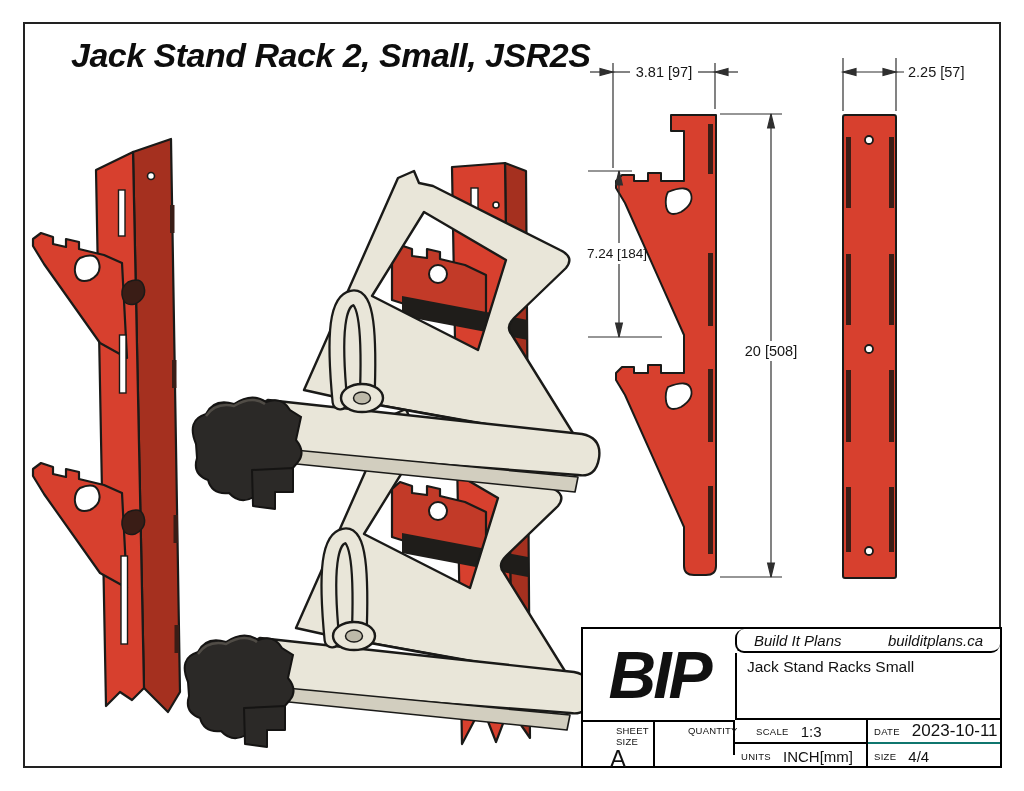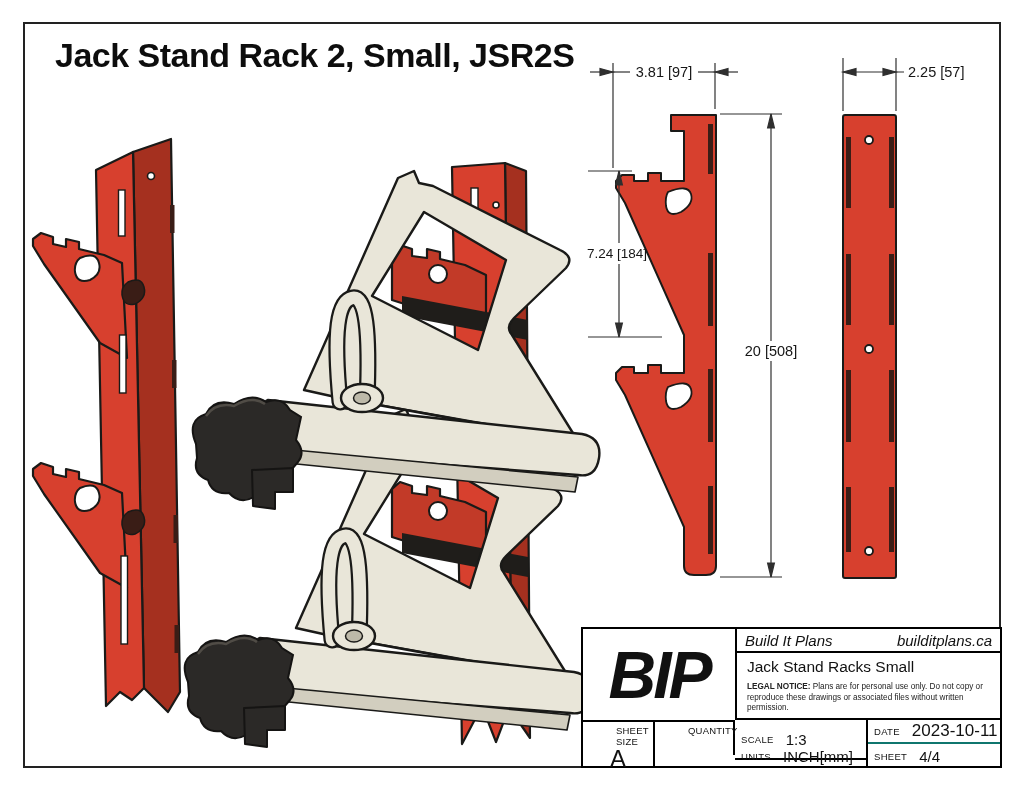--- a/index.html
+++ b/index.html
@@ -1,40 +1,40 @@
 <!DOCTYPE html>
 <html><head>
 <meta charset="utf-8">
 <style>
   html,body{margin:0;padding:0;background:#fff;}
   .sheet{position:relative;width:1024px;height:791px;background:#fff;overflow:hidden;
          font-family:"Liberation Sans",sans-serif;color:#111;}
   .border-frame{position:absolute;left:23px;top:22px;width:978px;height:746px;
                 border:2px solid #222;box-sizing:border-box;}
-  .sheet-title{position:absolute;left:55px;top:36px;font-size:34px;font-weight:700;
-               letter-spacing:-0.5px;color:#0d0d0d;white-space:nowrap;}
+  .sheet-title{position:absolute;left:71px;top:36px;font-size:34px;font-weight:700;
+               font-style:italic;letter-spacing:-0.5px;color:#0d0d0d;white-space:nowrap;}
   svg text{font-family:"Liberation Sans",sans-serif;fill:#161616;}
 
   
   .tblock{position:absolute;left:581px;top:627px;width:421px;height:141px;
           border:2px solid #000;box-sizing:border-box;background:#fff;}
   .tb{position:absolute;box-sizing:border-box;}
   .tb-logo{left:0;top:0;width:152px;height:91px;display:flex;align-items:center;justify-content:center;}
   .tb-logo span{font-size:66px;font-weight:700;font-style:italic;letter-spacing:-3px;}
   .tb-r1{left:152px;top:0;width:265px;height:24px;border-left:2px solid #000;border-bottom:2px solid #000;
-         display:flex;align-items:center;justify-content:space-between;padding:0 8px;font-style:italic;font-size:15px;}
+         display:flex;align-items:center;justify-content:space-between;padding:0 17px;font-style:italic;font-size:15px;border-radius:9px;}
   .tb-r2{left:152px;top:24px;width:265px;height:67px;border-left:2px solid #000;border-bottom:2px solid #000;}
   .tb-r2 .dwg-title{padding:5px 0 0 10px;font-size:15.5px;}
   .tb-r2 .legal{position:absolute;left:10px;bottom:4px;right:6px;font-size:8.2px;line-height:1.3;color:#222;}
   .tb-r2 .legal b{font-weight:700;}
   .tb-ss{left:0;top:91px;width:72px;height:48px;border-top:2px solid #000;border-right:2px solid #000;}
   .tb-qty{left:72px;top:91px;width:80px;height:35px;border-top:2px solid #000;border-right:2px solid #000;}
   .tb-lbl{font-size:9.5px;letter-spacing:0.2px;padding:3px 0 0 5px;margin-left:28px;}
   .tb-ss .val{text-align:center;font-size:24px;margin-top:-2px;}
-  .tb-scale{left:152px;top:91px;width:133px;height:40px;border-right:2px solid #000;border-bottom:2px solid #000;}
+  .tb-scale{left:152px;top:91px;width:133px;height:24px;border-right:2px solid #000;border-bottom:2px solid #000;padding-left:15px;}
   .tb-date {left:285px;top:91px;width:132px;height:24px;border-bottom:2px solid #0f766e;}
   .tb-units{left:152px;top:115px;width:133px;height:24px;border-right:2px solid #000;}
   .tb-sheet{left:285px;top:115px;width:132px;height:24px;}
   .pair{display:flex;align-items:center;height:100%;padding-left:6px;}
   .pair .k{font-size:9.5px;letter-spacing:0.3px;margin-right:12px;}
   .pair .v{font-size:15px;}
   .tb-date .pair .v{font-size:17px;}
 </style>
 </head>
 <body>
@@ -185,21 +185,20 @@
   <div class="tblock">
     <div class="tb tb-logo">
       <span>BIP</span>
     </div>
     <div class="tb tb-r1">
       <span>Build It Plans</span>
       <span>builditplans.ca</span>
     </div>
     <div class="tb tb-r2">
       <div class="dwg-title">Jack Stand Racks Small</div>
-      <div class="legal"><b>LEGAL NOTICE:</b><span> Plans are for personal use only. Do not copy or reproduce these drawings or associated files without written permission.</span></div>
     </div>
     <div class="tb tb-ss">
       <div class="tb-lbl">SHEET SIZE</div>
       <div class="val">A</div>
     </div>
     <div class="tb tb-qty">
       <div class="tb-lbl">QUANTITY</div>
       <div class="val"></div>
     </div>
     <div class="tb tb-scale">
@@ -215,18 +214,18 @@
         </div>
     </div>
     <div class="tb tb-units">
       <div class="pair">
           <span class="k">UNITS</span>
           <span class="v">INCH[mm]</span>
         </div>
     </div>
     <div class="tb tb-sheet">
       <div class="pair">
-          <span class="k">SHEET</span>
+          <span class="k">SIZE</span>
           <span class="v">4/4</span>
         </div>
     </div>
   </div>
 </div>
 
 </body></html>

